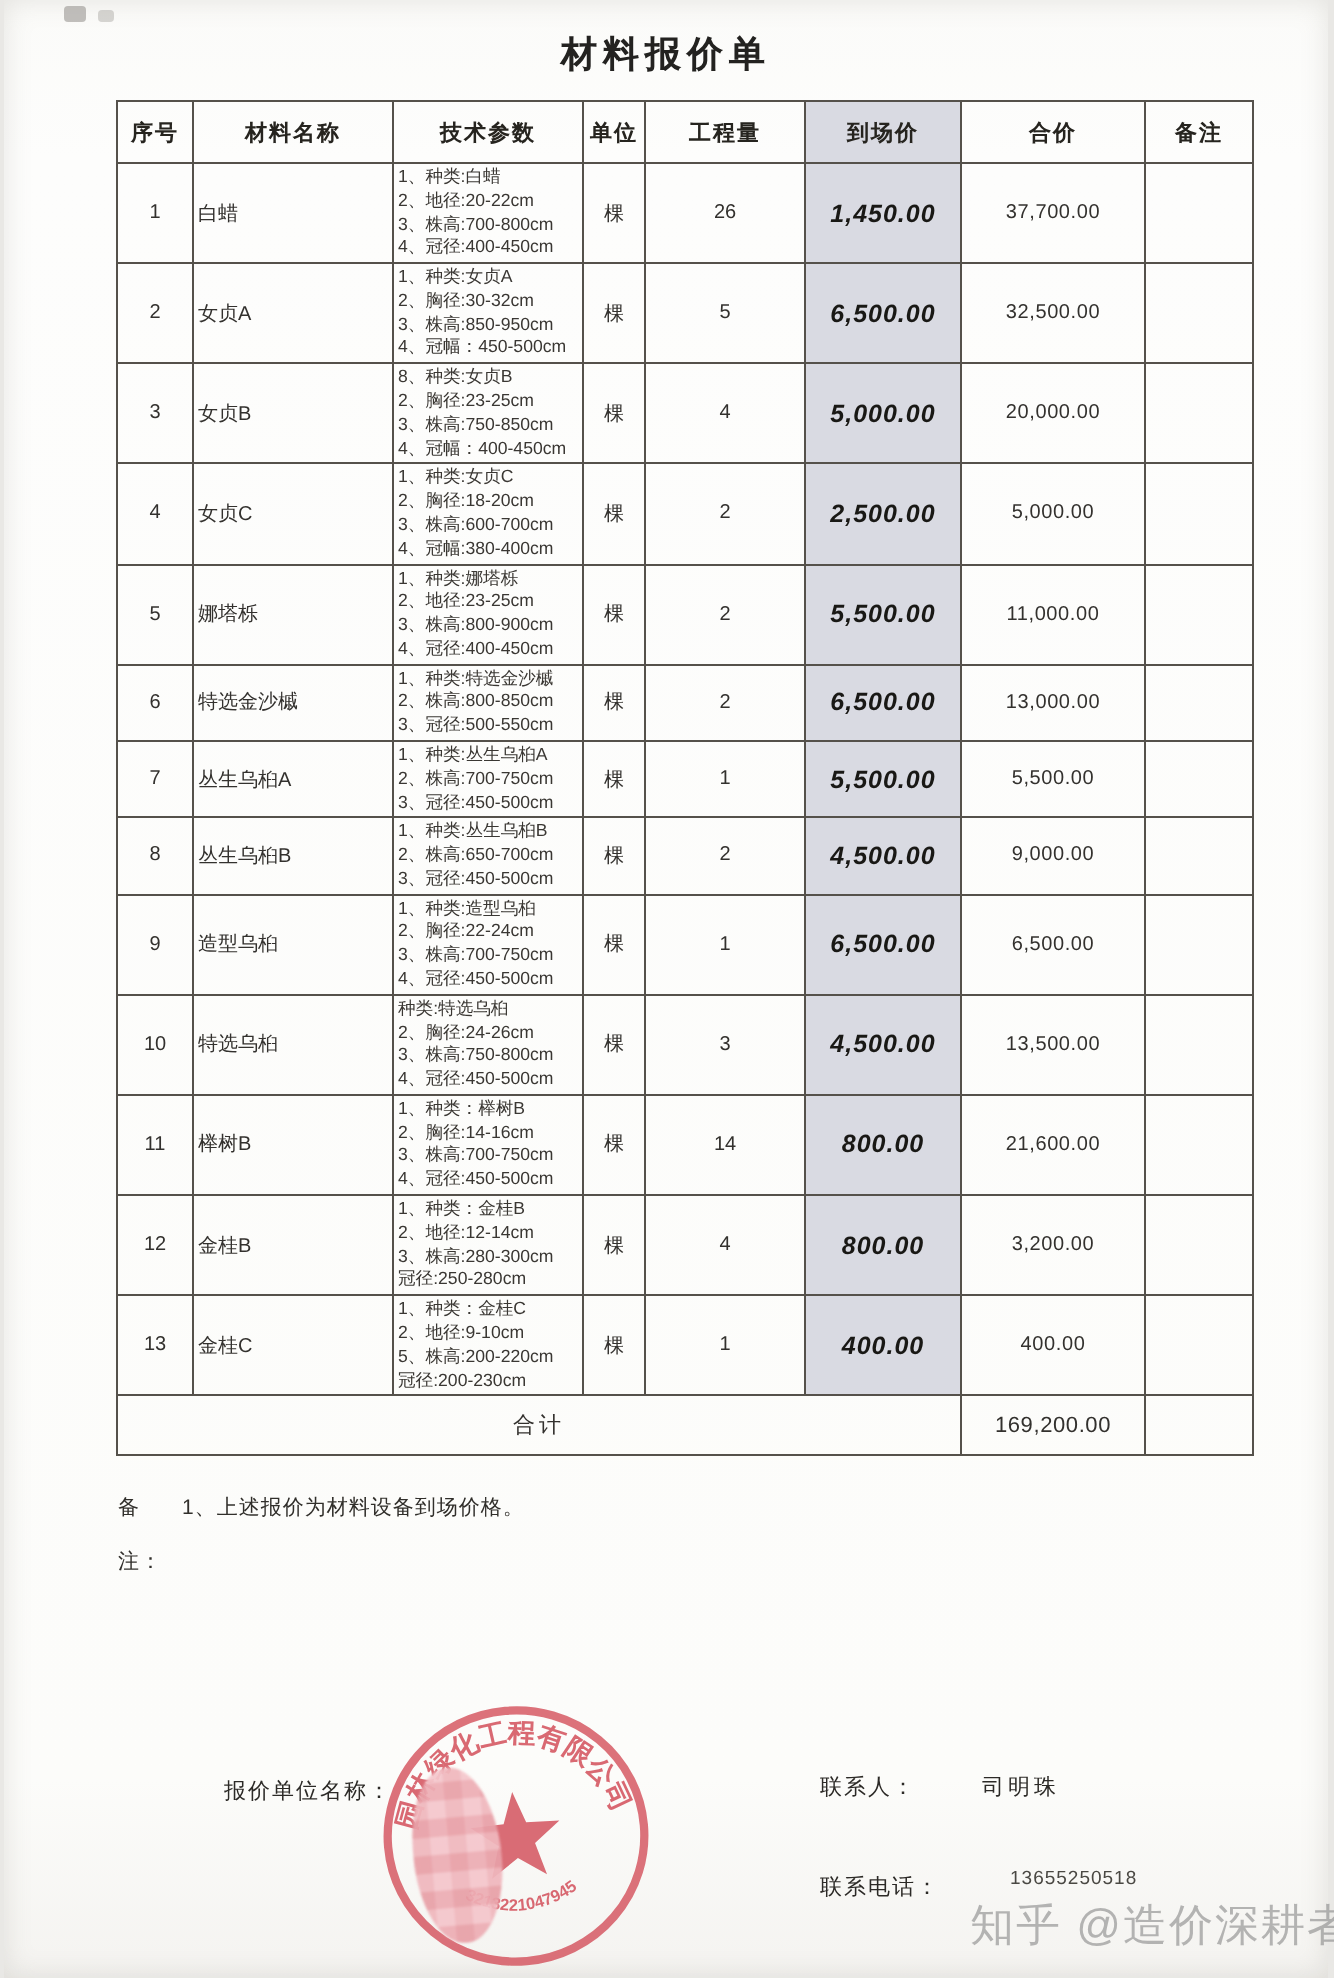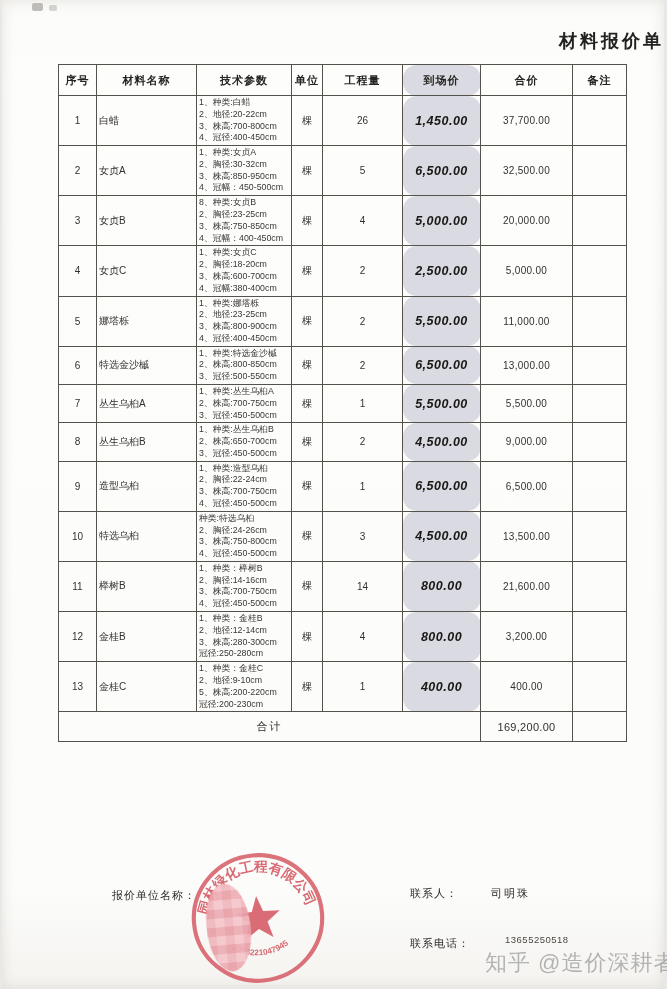--- a/index.html
+++ b/index.html
@@ -14,24 +14,24 @@
   .paper{
     position:absolute;left:2px;top:0;right:3px;bottom:0;
     background:linear-gradient(180deg,#fbfbf9 0%,#fdfdfc 8%,#fcfcfa 90%,#f4f3f0 100%);
     box-shadow:inset 0 0 14px rgba(120,115,105,.18);
   }
   .smudge{position:absolute;background:#8f8d88;opacity:.55;border-radius:2px;}
   .smudge.s1{left:30px;top:3px;width:11px;height:8px;}
   .smudge.s2{left:47px;top:5px;width:8px;height:6px;opacity:.35;}
 
   .title{
-    text-align:right;
+    text-align:center;
     font-size:18px;font-weight:bold;
     letter-spacing:3px;
-    padding-top:29px;
+    padding-top:15px;
     color:#232220;
   }
   table.quote{
     border-collapse:collapse;
     margin:11px 0 0 56px;
     width:568px;
     table-layout:fixed;
     font-size:10px;
     color:#33312e;
   }
@@ -49,21 +49,21 @@
     vertical-align:middle;
   }
   table.quote th{
     font-size:11px;font-weight:bold;color:#26241f;
     height:28px;letter-spacing:1px;
   }
   .td-center{text-align:center;}
   .td-name{text-align:left;padding-left:5px;font-size:10px;}
   .td-params{font-size:8.8px;line-height:1.34;text-align:left;padding:2px 1px 2px 3px;color:#3a3733;}
   .td-params .pline{white-space:nowrap;overflow:hidden;}
-  .col-shade{background:#d9dae2;border-radius:14px;}
+  .col-shade{background:#d9dae2;}
   .td-price{font-weight:bold;font-size:12.5px;color:#191815;letter-spacing:.5px;font-style:italic;}
   .td-total{font-size:10px;letter-spacing:.3px;}
   .total-row td{height:27px;font-size:11px;}
   .total-label{text-align:center;letter-spacing:2px;font-size:11px;}
 
   .notes{
     margin:13px 0 0 57px;
     font-size:10.5px;color:#312f2b;
     line-height:27px;
     letter-spacing:.5px;
@@ -332,20 +332,24 @@
     <tfoot>
       <tr class="total-row">
         <td colspan="6" class="total-label">合计</td>
         <td class="td-center td-total">169,200.00</td>
         <td></td>
       </tr>
     </tfoot>
   </table>
 
   <div class="notes">
+    <div class="line1">
+      <span class="lbl">备注：</span>
+      <span class="itm">1、上述报价为材料设备到场价格。</span>
+    </div>
   </div>
 
   <div class="footer-item f-company">报价单位名称：</div>
   <div class="footer-item f-seal">公章</div>
   <div class="footer-item f-contact-label">联系人：</div>
   <div class="footer-item f-contact-name">司明珠</div>
   <div class="footer-item f-phone-label">联系电话：</div>
   <div class="footer-item f-phone">13655250518</div>
 
   <div class="stamp">

